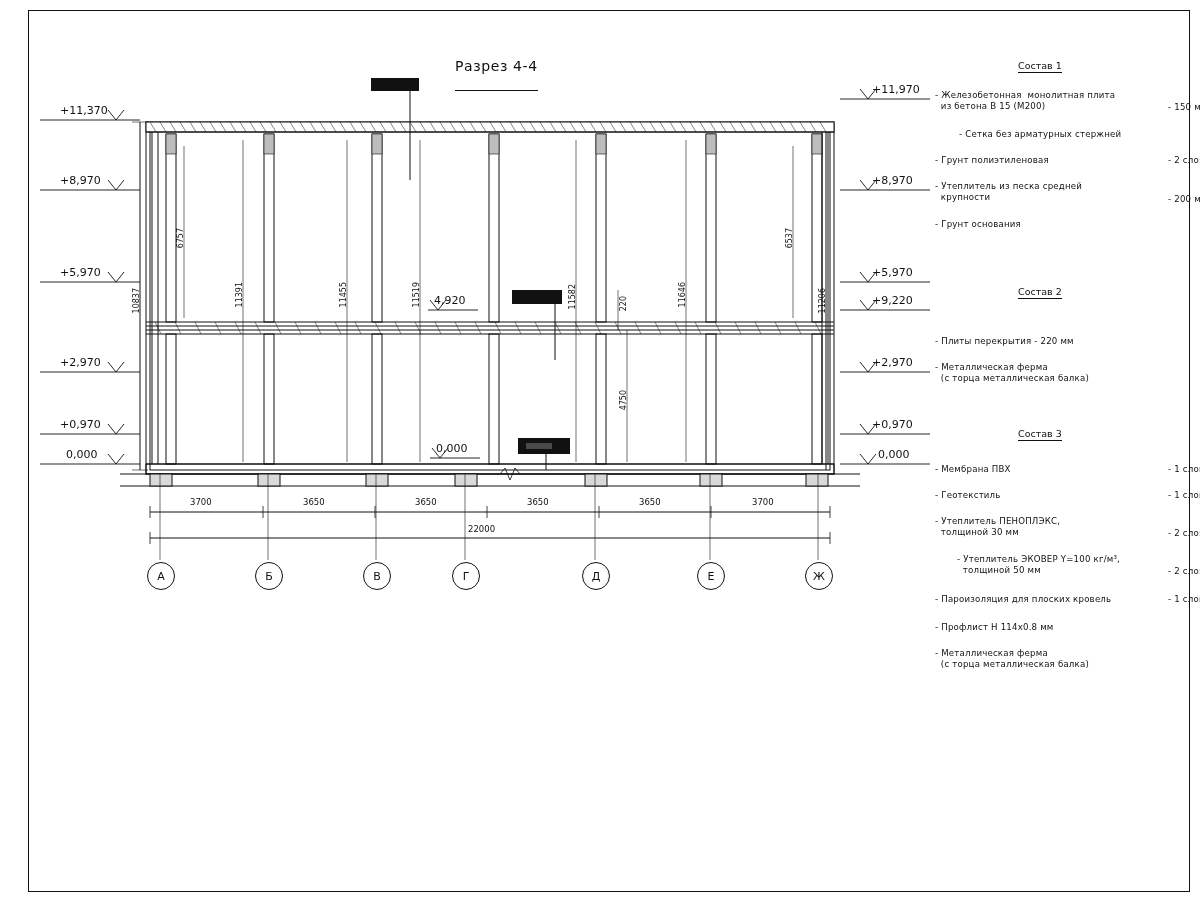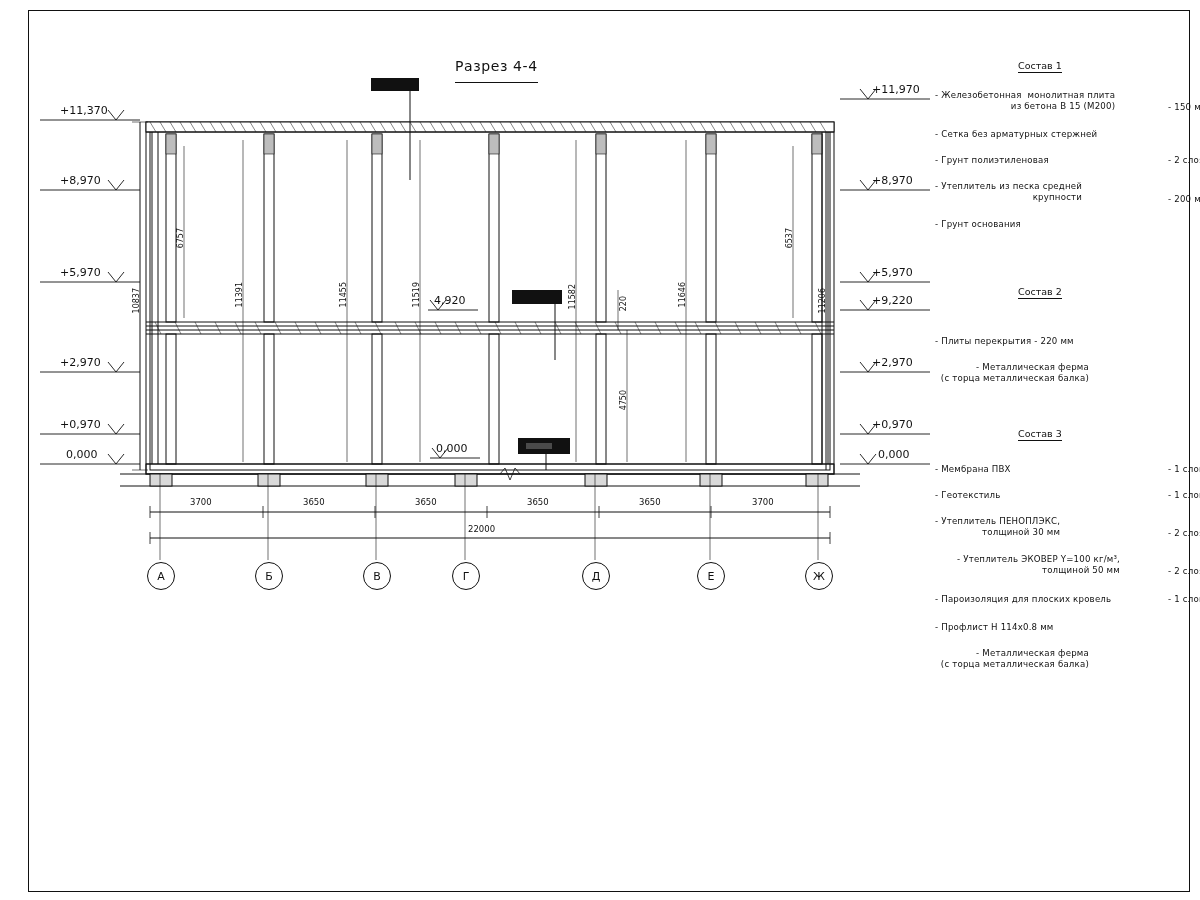--- a/index.html
+++ b/index.html
@@ -6,28 +6,28 @@
   body{
     width:1200px;height:900px;background:#ffffff;
     font-family:"DejaVu Sans", sans-serif;
     color:#111;overflow:hidden;position:relative;
   }
   .sheet{position:absolute;left:0;top:0;width:1200px;height:900px;}
   .frame{position:absolute;left:28px;top:10px;width:1160px;height:880px;border:1px solid #111;}
   .abs{position:absolute;}
   .txt{font-size:9.5px;line-height:1.25;letter-spacing:.2px;white-space:pre;}
   .title{font-size:14px;letter-spacing:.6px;}
-  .title u{text-decoration:none;border-bottom:1px solid #111;padding-bottom:8px;}
+  .title u{text-decoration:none;border-bottom:1px solid #111;padding-bottom:16px;}
   .lvl{font-size:11px;}
   .small{font-size:8.5px;}
   .tiny{font-size:8px;}
   .vert{writing-mode:vertical-rl;transform:rotate(180deg);}
   svg{position:absolute;left:0;top:0;}
   .spec-head{font-size:9.5px;border-bottom:1px solid #111;padding-bottom:1px;}
-  .spec-item{font-size:8.6px;line-height:1.3;text-align:right;}
+  .spec-item{font-size:8.6px;line-height:1.3;}
   .axis-circle{
     width:26px;height:26px;border:1px solid #111;border-radius:50%;
     display:flex;align-items:center;justify-content:center;font-size:11px;background:#fff;
   }
   .blk{background:#111;}
 </style>
 </head>
 <body>
 
 <div class="sheet">
@@ -356,21 +356,21 @@
     <span>Е</span>
     </div>
   <div class="abs axis-circle" style="left:805px;top:562px;">
     <span>Ж</span>
     </div>
 
   <div class="abs spec-head" style="left:1018px;top:60px;">Состав 1</div>
   <div class="abs spec-item txt" style="left:935px;top:90px;">- Железобетонная  монолитная плита
   из бетона В 15 (М200)</div>
   <div class="abs spec-item txt" style="left:1168px;top:102px;">- 150 мм</div>
-  <div class="abs spec-item txt" style="left:935px;top:129px;">- Сетка без арматурных стержней</div>
+  <div class="abs spec-item txt" style="left:959px;top:129px;">- Сетка без арматурных стержней</div>
   <div class="abs spec-item txt" style="left:935px;top:155px;">- Грунт полиэтиленовая</div>
   <div class="abs spec-item txt" style="left:1168px;top:155px;">- 2 слоя</div>
   <div class="abs spec-item txt" style="left:935px;top:181px;">- Утеплитель из песка средней
   крупности</div>
   <div class="abs spec-item txt" style="left:1168px;top:194px;">- 200 мм</div>
   <div class="abs spec-item txt" style="left:935px;top:219px;">- Грунт основания</div>
 
   <div class="abs spec-head" style="left:1018px;top:286px;">Состав 2</div>
   <div class="abs spec-item txt" style="left:935px;top:336px;">- Плиты перекрытия - 220 мм</div>
   <div class="abs spec-item txt" style="left:935px;top:362px;">- Металлическая ферма

